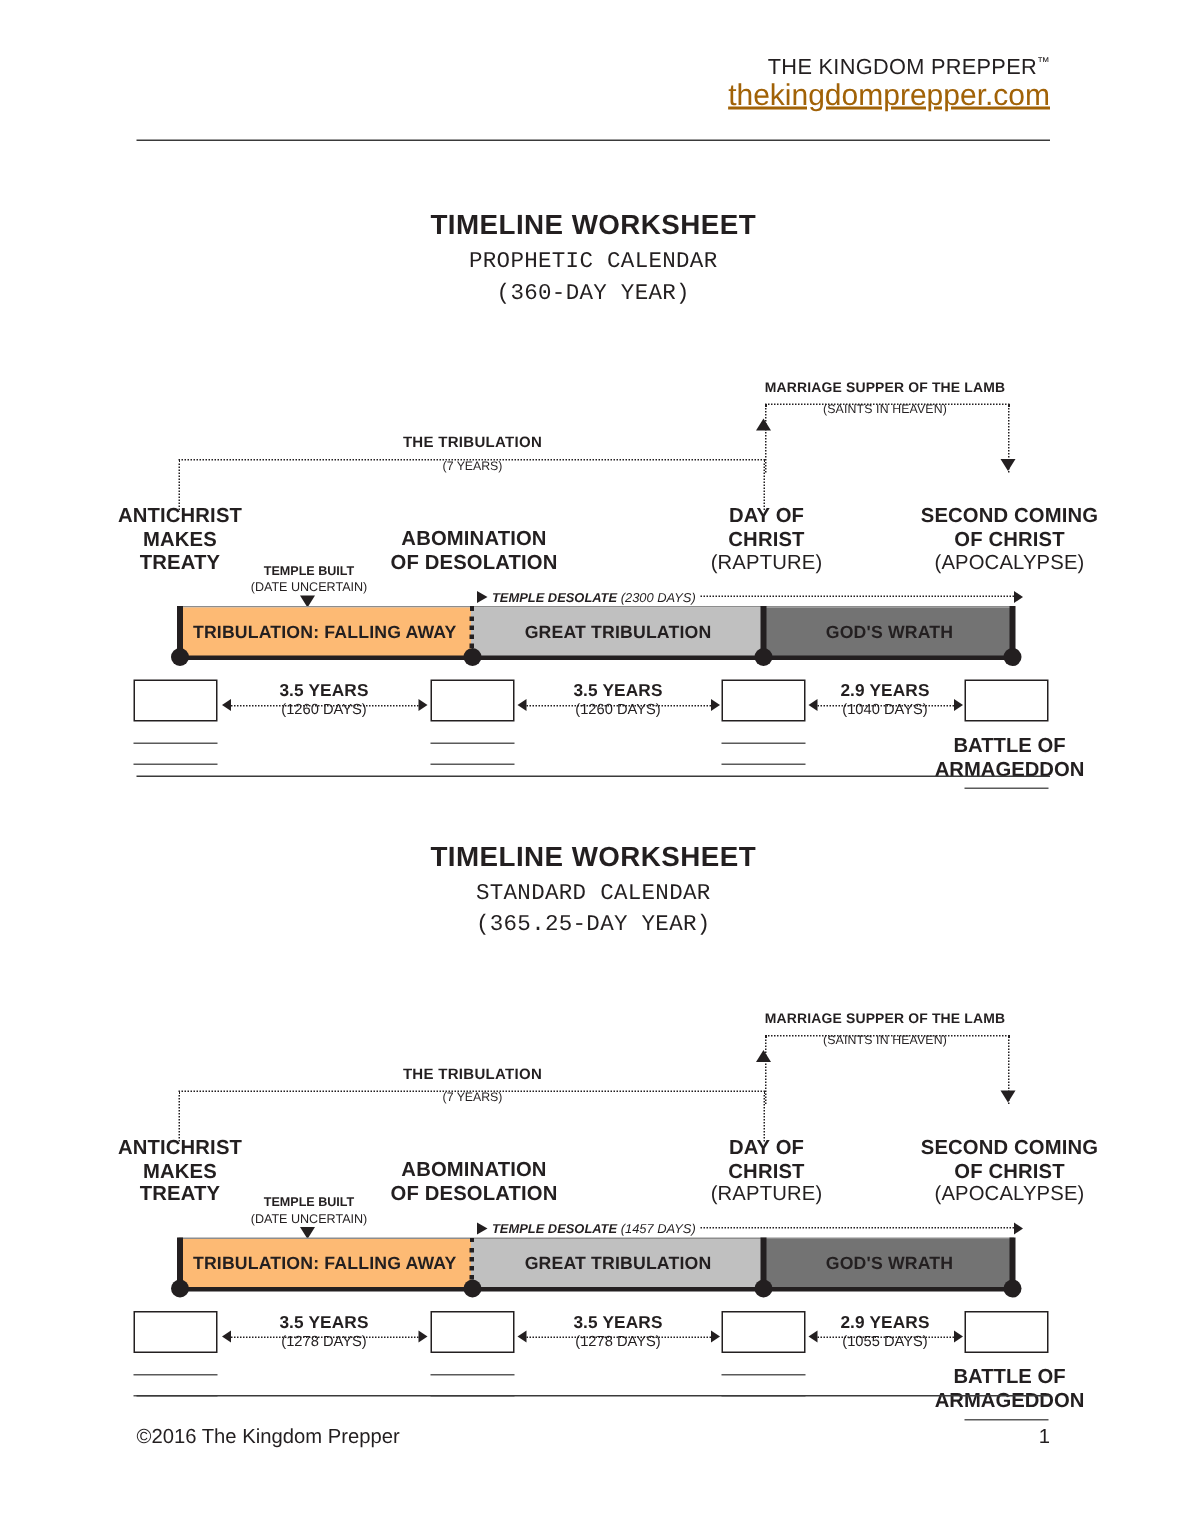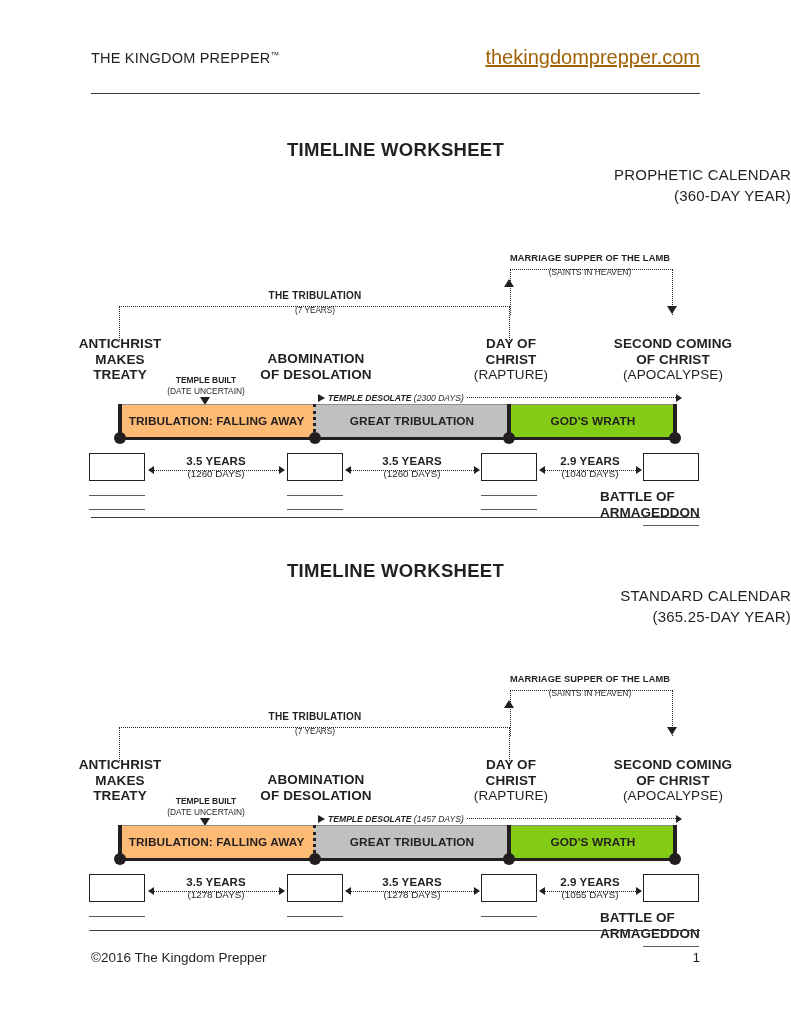--- a/index.html
+++ b/index.html
@@ -15,25 +15,26 @@
     overflow: hidden;
   }
   .page {
     position: absolute;
     inset: 0;
   }
 
   
   .page-header {
     position: absolute;
-    left: 91px; top: 46px;
+    left: 91px; top: 36px;
     width: 609px;
     display: flex;
-    align-items: center;
+    align-items: flex-end;
     justify-content: space-between;
+    flex-direction: column;
   }
   .brand {
     font-size: 14.5px;
     letter-spacing: .2px;
     color: #231f20;
     white-space: nowrap;
   }
   .brand .tm {
     font-size: 8.5px;
     vertical-align: 5px;
@@ -70,25 +71,26 @@
   .ws2 { top: 561px; }
 
   .ws-title {
     text-align: center;
     font-size: 18.5px;
     font-weight: bold;
     letter-spacing: .3px;
     line-height: 1.05;
   }
   .ws-sub {
-    text-align: right;
+    text-align: center;
     font-size: 15px;
     line-height: 1.35;
     margin-top: 6px;
     letter-spacing: .2px;
+    font-family: Liberation Mono, monospace;
   }
 
   
   .diagram {
     position: relative;
     margin-top: 0;
     height: 290px;
   }
   .diagram > * { position: absolute; }
 
@@ -239,21 +241,21 @@
     align-items: center;
     justify-content: center;
     font-size: 11.8px;
     font-weight: bold;
     letter-spacing: .1px;
     box-sizing: border-box;
     height: 100%;
   }
   .seg-1 { width: 195px; background: #fdba74; }
   .seg-2 { width: 196px; background: #c0c0c0; }
-  .seg-3 { width: 166px; background: #84cc16; }
+  .seg-3 { width: 166px; background: #737373; }
 
   .axis {
     left: 119px; top: 231px;
     width: 557px; height: 0;
     border-top: 3.4px solid #231f20;
   }
   .tick {
     width: 3.6px;
     background: #231f20;
     top: 198px;
@@ -337,21 +339,21 @@
   }
   .wl-a { top: 289px; }
   .wl-b { top: 303px; }
   .wx1 { left: 89px; }
   .wx2 { left: 287px; }
   .wx3 { left: 481px; }
 
   .armageddon {
     left: 600px; top: 283px;
     width: 146px;
-    text-align: left;
+    text-align: center;
     font-size: 13.5px;
     font-weight: bold;
     line-height: 1.16;
   }
   .wl-arm { left: 643px; top: 319px; }
 </style>
 </head>
 <body>
 
 <div class="page">

